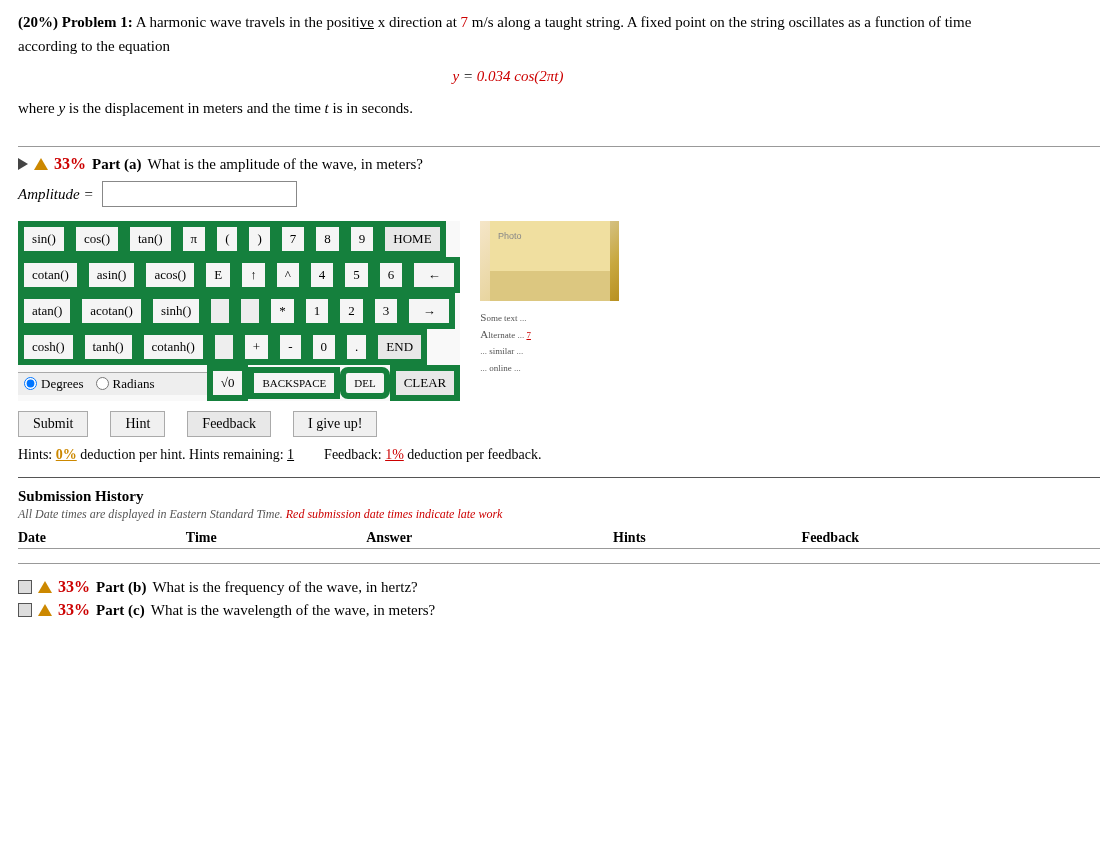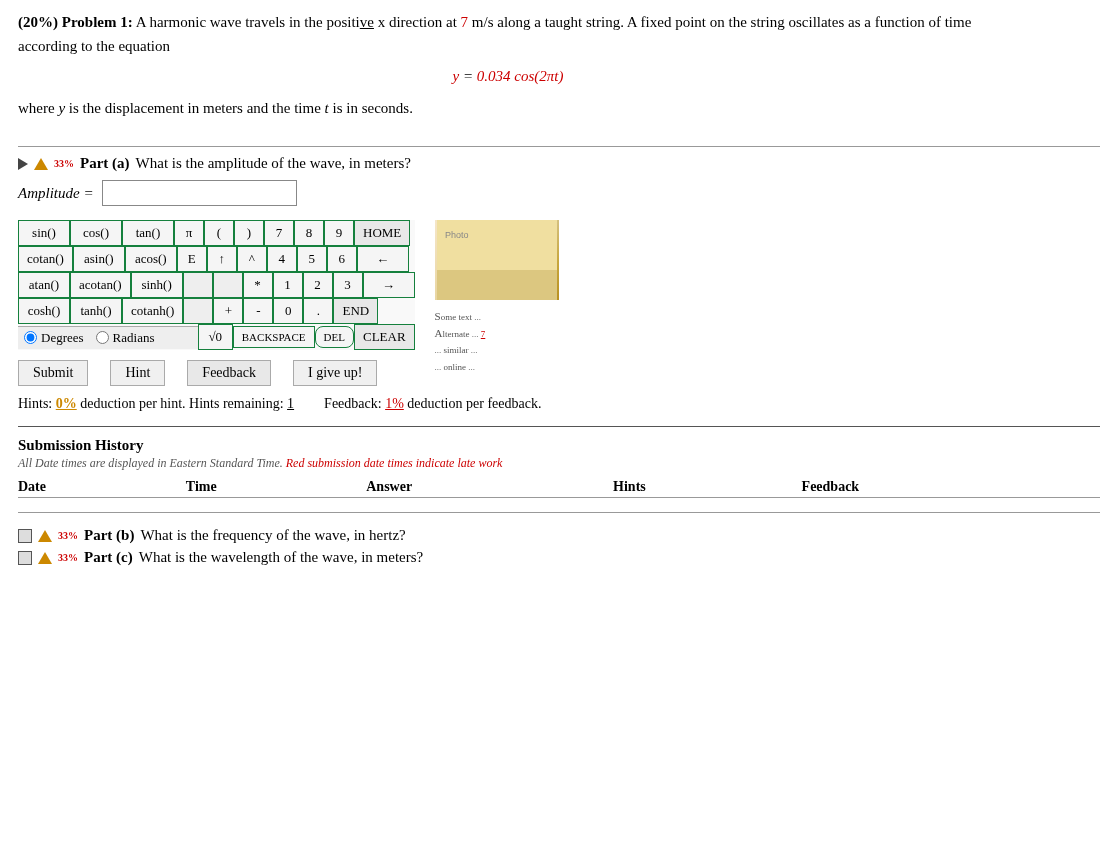--- a/index.html
+++ b/index.html
@@ -35,42 +35,42 @@
       border-bottom: 12px solid #cc8800;
       display: inline-block;
     }
     .play-icon {
       width: 0; height: 0;
       border-top: 6px solid transparent;
       border-bottom: 6px solid transparent;
       border-left: 10px solid #444;
       display: inline-block;
     }
-    .part-pct { color: #cc0000; font-weight: bold; font-size: 10px; }
+    .part-pct { color: #cc0000; font-weight: bold; font-size: 16px; }
     .amplitude-row {
       display: flex;
       align-items: center;
       gap: 8px;
       margin-bottom: 14px;
     }
     .amplitude-label { font-style: italic; font-size: 15px; }
     .amplitude-input {
       width: 195px;
       height: 26px;
       border: 1px solid #888;
       font-size: 14px;
       padding: 2px 4px;
     }
     .calc-and-side {
       display: flex;
       gap: 20px;
       align-items: flex-start;
     }
     .calc-btn {
-      border: 1px solid #15803d;
+      border: 6px solid #15803d;
       background: #f5f5f5;
       padding: 4px 8px;
       font-size: 13px;
       cursor: pointer;
       min-width: 52px;
       text-align: center;
       font-family: Times New Roman, serif;
       white-space: nowrap;
     }
     .calc-btn.numpad { min-width: 30px; }
@@ -139,21 +139,21 @@
       font-size: 15px;
     }
     .checkbox-icon {
       width: 14px; height: 14px;
       border: 1px solid #555;
       background: #ddd;
       display: inline-block;
       flex-shrink: 0;
     }
     .side-image {
-      width: 124px;
+      width: 139px;
       height: 80px;
       background: linear-gradient(135deg, #f5e6c8 0%, #e8d5a0 40%, #d4c080 60%, #c8a840 80%, #b89020 100%);
       position: relative;
       display: flex;
       align-items: center;
       justify-content: center;
       font-size: 10px;
       color: #888;
       overflow: hidden;
     }

